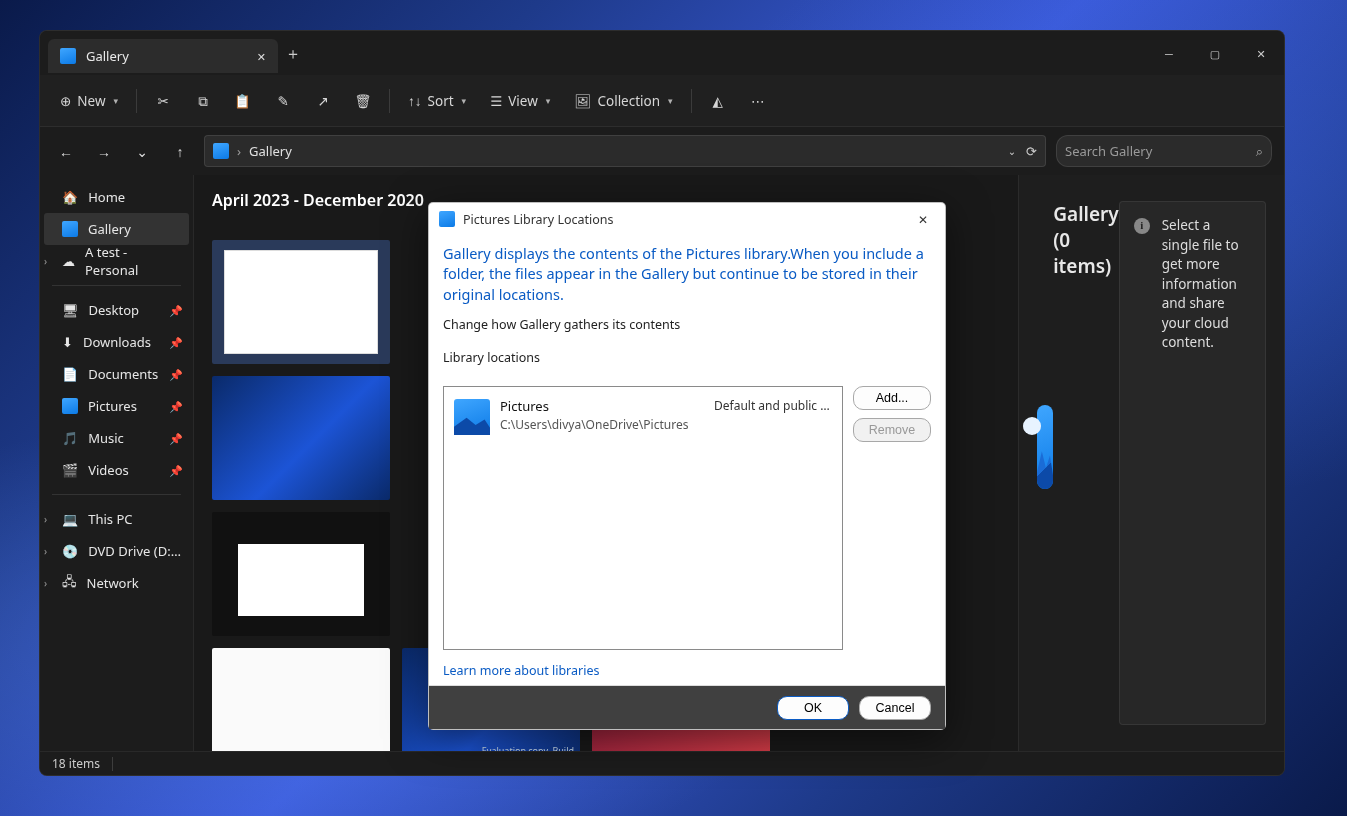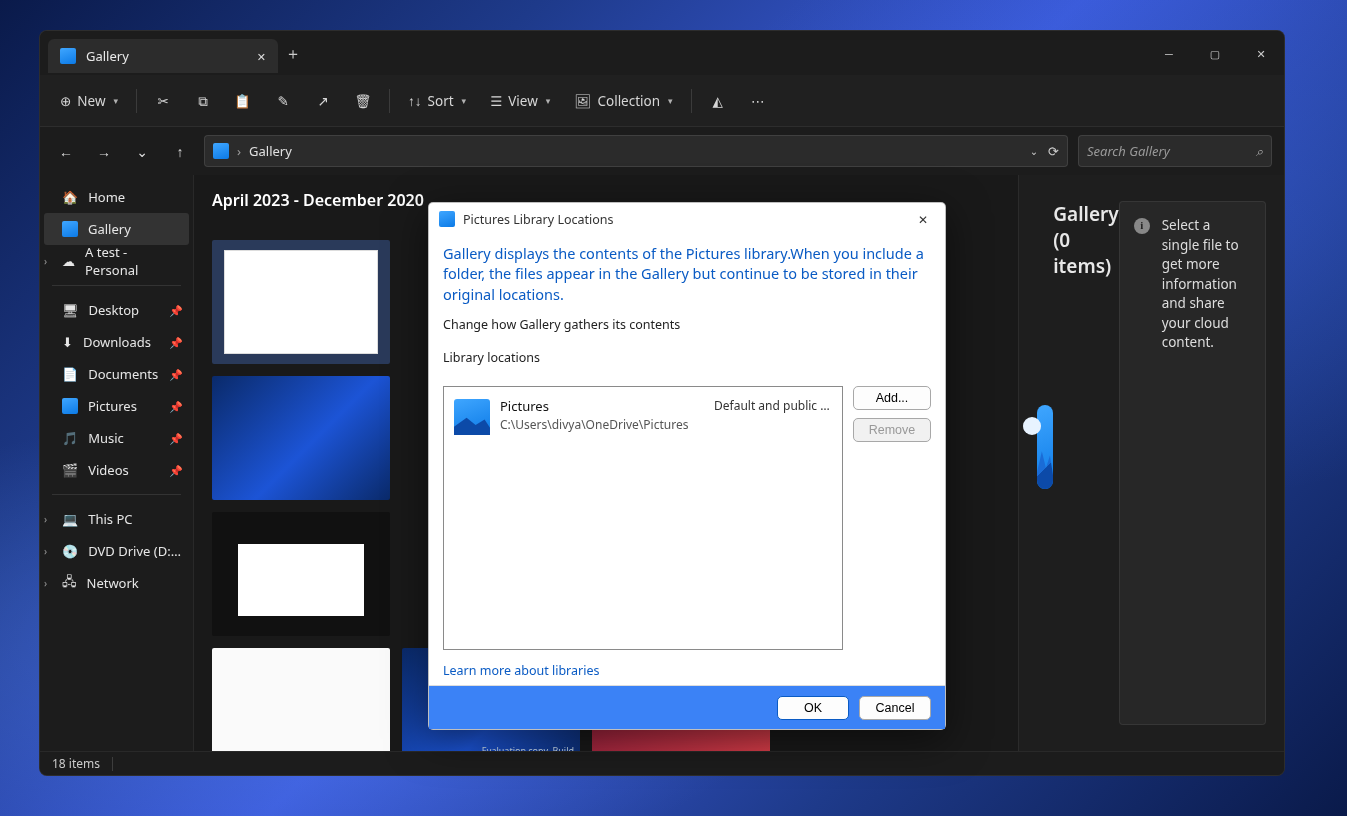--- a/index.html
+++ b/index.html
@@ -64,23 +64,23 @@
   width: 28px; height: 28px; display: flex; align-items: center; justify-content: center;
   color: #ddd; font-size: 14px; cursor: pointer; border-radius: 3px;
 }
 .addrbox {
   flex: 1; height: 32px; background: #2b2b2b; border: 1px solid rgba(255,255,255,.1);
   border-radius: 4px; display: flex; align-items: center; color: #e0e0e0;
   font-size: 13px; padding: 0 8px; gap: 8px;
 }
 .addr-right { margin-left: auto; display: flex; align-items: center; gap: 10px; color: #ccc; }
 .searchbox {
-  width: 194px; height: 32px; background: #2b2b2b; border: 1px solid rgba(255,255,255,.1);
-  border-radius: 4px; display: flex; align-items: center; padding: 0 8px;
-  color: #999; font-size: 13px; font-style: italic;
+  width: 216px; height: 32px; background: #2b2b2b; border: 1px solid rgba(255,255,255,.1);
+  border-radius: 12px; display: flex; align-items: center; padding: 0 8px;
+  color: #999; font-size: 13px;
 }
 .searchbox .mag { margin-left: auto; font-size: 13px; color: #aaa; }
 
 .body { flex: 1; display: flex; min-height: 0; }
 .sidebar {
   width: 154px; background: #1c1c1c; border-right: 1px solid rgba(255,255,255,.06);
   padding: 6px 0; overflow-y: auto;
 }
 .sbitem {
   display: flex; align-items: center; gap: 10px;
@@ -176,26 +176,26 @@
   background:#0c4aa8;
   clip-path: polygon(0 55%, 35% 5%, 60% 45%, 85% 15%, 100% 60%, 100% 100%, 0 100%);
 }
 .loctext { flex: 1; font-size: 13px; }
 .loctext .p1 { color: #111; }
 .loctext .p2 { color: #555; font-size: 12px; margin-top: 1px; }
 .loctag { font-size: 12px; color: #333; white-space: nowrap; max-width: 118px; overflow: hidden; text-overflow: ellipsis; }
 .btncol { width: 78px; display: flex; flex-direction: column; gap: 8px; }
 .winbtn {
   height: 24px; font-size: 12.5px; border: 1px solid #a8a8a8; background: #fdfdfd;
-  border-radius: 5px; cursor: pointer;
+  border-radius: 10px; cursor: pointer;
 }
 .winbtn:disabled { color: #999; background: #f1f1f1; }
 .learn { color: #0a5bc4; font-size: 12.5px; margin-top: 12px; cursor: pointer; }
 .dlg-footer {
-  height: 44px; background: #3b82f6; border-top: 1px solid #ddd;
+  height: 44px; background: #404040; border-top: 1px solid #ddd;
   display: flex; align-items: center; justify-content: flex-end; gap: 10px; padding: 0 14px;
 }
 .winbtn.primary { border-color: #0a5bc4; }
 .winbtn.wide { width: 72px; }
 .icon16 { width:16px; height:16px; display:inline-flex; align-items:center; justify-content:center; }
 .pic16 {
   width:16px; height:16px; border-radius:2px;
   background: linear-gradient(160deg,#3fa6ff,#0c7ae6);
 }
 </style>

